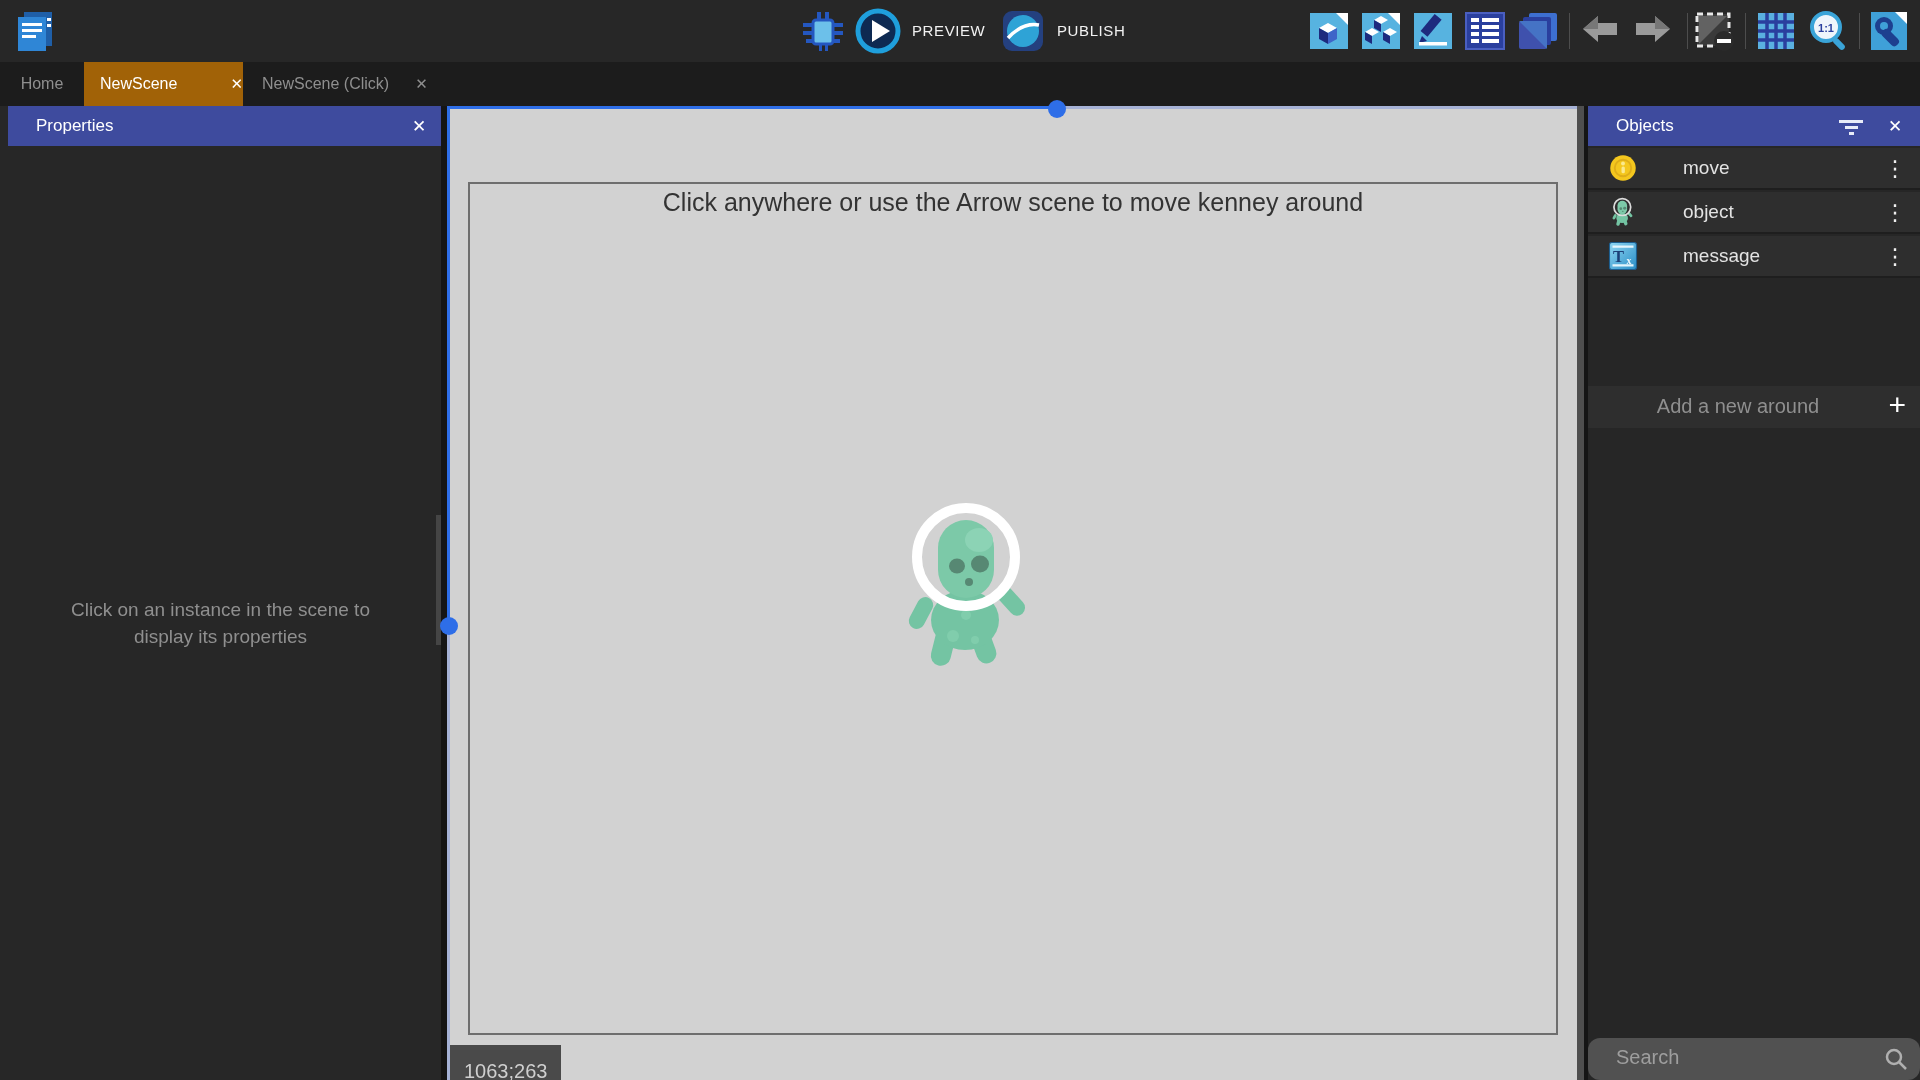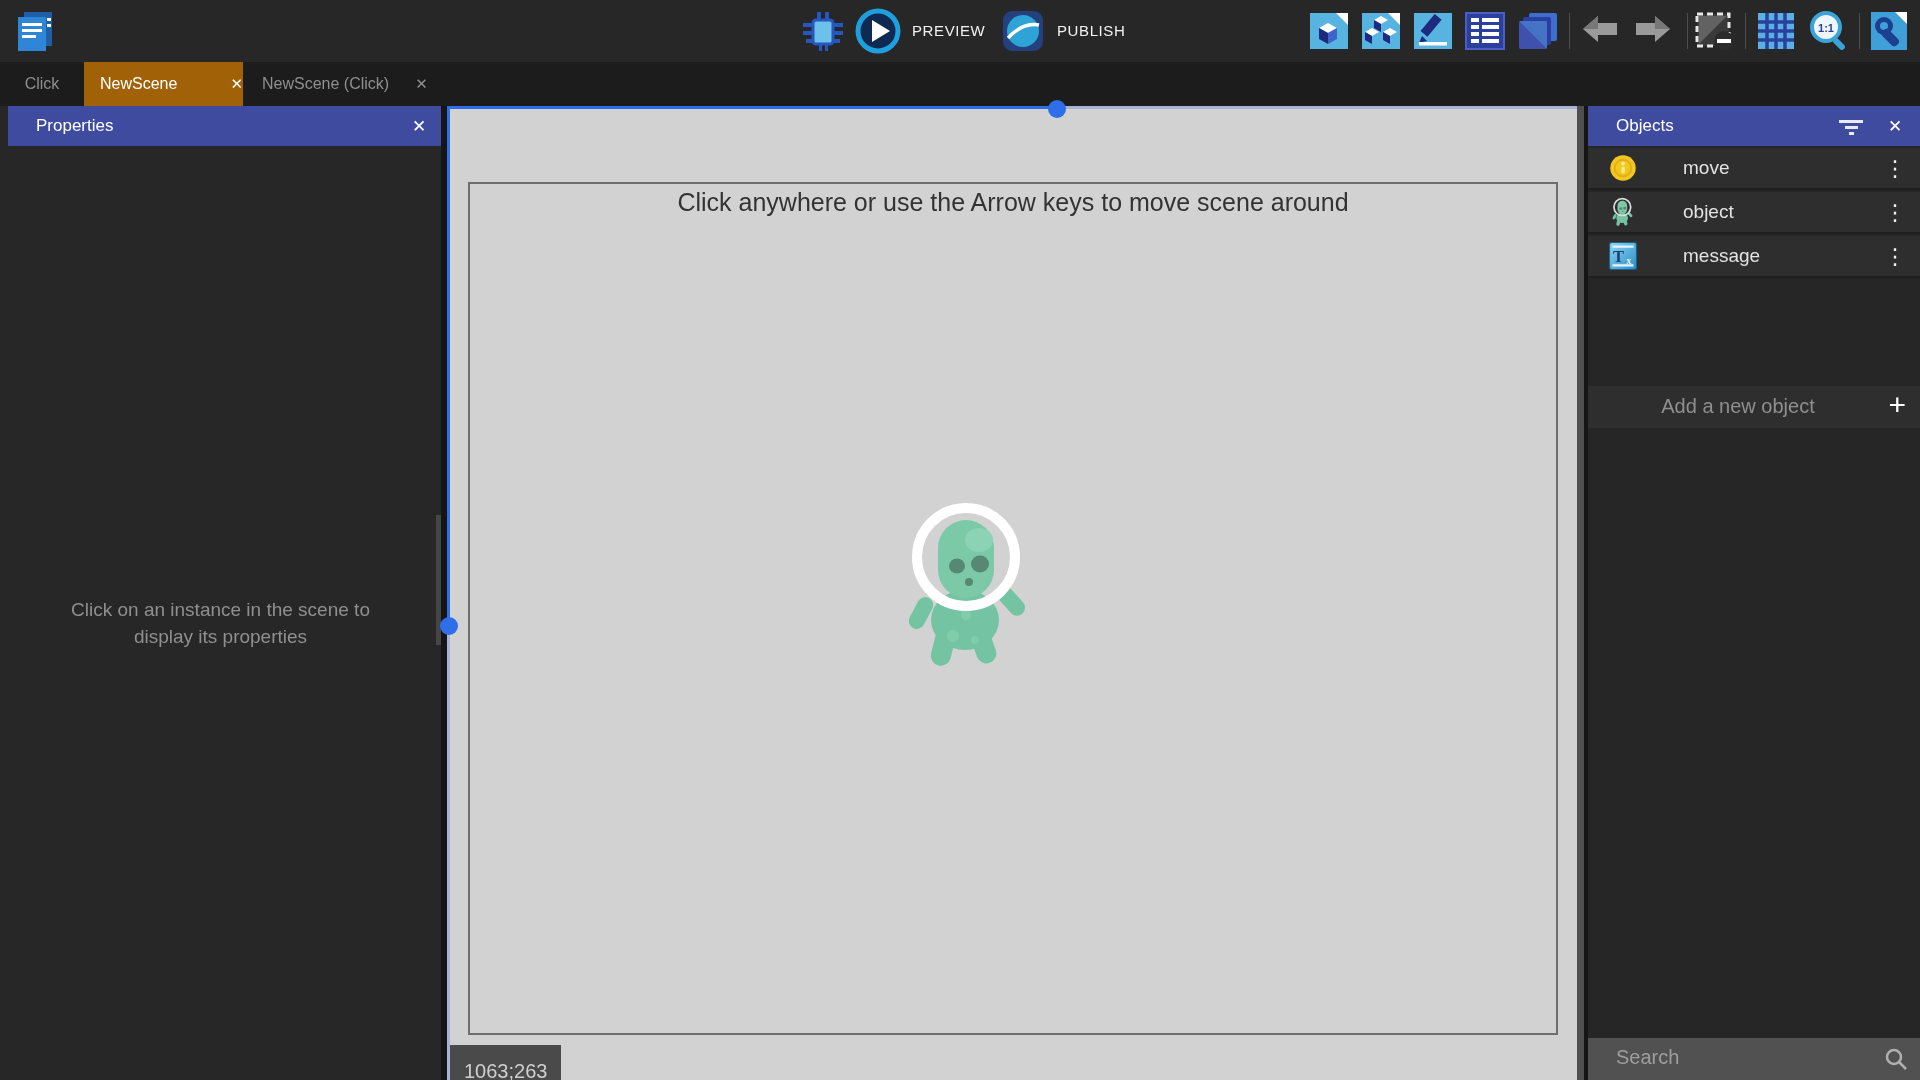--- a/index.html
+++ b/index.html
@@ -43,21 +43,21 @@
 
   
   .obj-panel { left:1588px; top:106px; width:332px; height:974px; background:#262626; }
   .obj-row { position:absolute; left:0; width:332px; height:42px; background:#2e2e2e; border-bottom:2px solid #1e1e1e; display:flex; align-items:center; }
   .obj-row-icon { width:30px; height:30px; margin-left:20px; flex:0 0 auto; }
   .obj-row-label { color:#e3e3e3; font-size:19px; margin-left:45px; }
   .obj-row-dots { position:absolute; right:14px; top:8px; color:#f0f0f0; font-size:22px; line-height:26px; }
   .obj-add-row { position:absolute; left:0; top:280px; width:332px; height:42px; background:#2e2e2e; }
   .obj-add-label { position:absolute; left:0; top:9px; width:300px; text-align:center; color:#8f8f8f; font-size:20px; }
   .obj-add-plus { position:absolute; right:14px; top:2px; color:#ffffff; font-size:30px; font-weight:300; }
-  .obj-search { position:absolute; left:0; top:932px; width:332px; height:42px; background:#515151; }
+  .obj-search { position:absolute; left:0; top:932px; width:332px; height:42px; background:#515151;border-radius:12px; }
   .obj-search-input { position:absolute; left:28px; top:8px; width:240px; background:transparent; border:none; outline:none; color:#dddddd; font-size:20px; font-family:"Liberation Sans",sans-serif; }
   .obj-search-input::placeholder { color:#9e9e9e; }
 
   .filter-icon span { display:block; background:#e8ecf8; height:3px; margin:3px auto 0; }
 </style>
 </head>
 <body>
 
 <div class="abs topbar">
 
@@ -177,21 +177,21 @@
     <rect x="5" y="4" width="36" height="38" fill="#3fa0d8"></rect>
     <polygon points="29,4 41,4 41,16" fill="#ffffff"></polygon>
     <circle cx="18" cy="18" r="9" fill="#1d3f8f"></circle>
     <circle cx="18" cy="18" r="4" fill="#3fa0d8"></circle>
     <rect x="20" y="20" width="9" height="20" rx="4" fill="#1d3f8f" transform="rotate(-45 24 30)"></rect>
   </svg>
 </div>
 
 <div class="abs tabbar">
   <div class="tab tab-inactive" style="left:0;width:84px;justify-content:center">
-    <span class="tab-label">Click</span>
+    <span class="tab-label">Home</span>
   </div>
   <div class="tab tab-active" style="left:84px;width:159px;padding-left:16px">
     <span class="tab-label">NewScene</span>
     <span class="tab-close">✕</span>
   </div>
   <div class="tab tab-inactive" style="left:246px;width:246px;padding-left:16px">
     <span class="tab-label">NewScene (Click)</span>
     <span class="tab-close">✕</span>
   </div>
 </div>
@@ -200,21 +200,21 @@
   <div class="panel-header">
     <span class="panel-title">Properties</span>
     <span class="panel-close" style="position:absolute;left:412px">✕</span>
   </div>
   <div class="abs props-placeholder" style="left:40px;top:490px">Click on an instance in the scene to display its properties</div>
   <div class="abs props-scroll-thumb" style="left:436px;top:409px"></div>
 </div>
 
 <div class="abs canvas">
   <div class="abs scene-rect" style="left:21px;top:76px"></div>
-  <div class="abs scene-text" style="left:21px;top:82px">Click anywhere or use the Arrow keys to move scene around</div>
+  <div class="abs scene-text" style="left:21px;top:82px">Click anywhere or use the Arrow scene to move kenney around</div>
 
   <svg class="abs" style="left:458px;top:392px" width="130" height="175" viewBox="0 0 130 175">
     <rect x="8" y="98" width="16" height="34" rx="8" fill="#74c4a3" transform="rotate(28 16 115)"></rect>
     <rect x="98" y="86" width="16" height="34" rx="8" fill="#74c4a3" transform="rotate(-42 106 103)"></rect>
     <rect x="28" y="130" width="20" height="38" rx="10" fill="#74c4a3" transform="rotate(14 38 149)"></rect>
     <rect x="68" y="126" width="20" height="40" rx="10" fill="#74c4a3" transform="rotate(-20 78 146)"></rect>
     <ellipse cx="60" cy="122" rx="34" ry="30" fill="#74c4a3"></ellipse>
     <circle cx="48" cy="138" r="6" fill="#80cdac"></circle>
     <circle cx="70" cy="142" r="4" fill="#80cdac"></circle>
     <circle cx="61" cy="117" r="5" fill="#80cdac"></circle>
@@ -288,21 +288,21 @@
       <rect x="6" y="6" width="28" height="3" fill="#e4f5fc"></rect>
       <rect x="6" y="31" width="28" height="3" fill="#e4f5fc"></rect>
       <text x="14" y="28" font-size="22" font-weight="bold" fill="#1c3f77" text-anchor="middle" font-family="Liberation Serif, serif">T</text>
       <text x="28" y="30" font-size="13" font-weight="bold" fill="#eef8fd" text-anchor="middle" font-family="Liberation Serif, serif">x</text>
     </svg>
     <span class="obj-row-label">message</span>
     <span class="obj-row-dots">⋮</span>
   </div>
 
   <div class="obj-add-row">
-    <span class="obj-add-label">Add a new object</span>
+    <span class="obj-add-label">Add a new around</span>
     <span class="obj-add-plus">+</span>
   </div>
 
   <div class="obj-search">
     <input class="obj-search-input" placeholder="Search" style="">
     <svg style="position:absolute;right:12px;top:9px" width="24" height="24" viewBox="0 0 24 24">
       <circle cx="10" cy="10" r="7" fill="none" stroke="#b0b0b0" stroke-width="2.5"></circle>
       <line x1="15" y1="15" x2="22" y2="22" stroke="#b0b0b0" stroke-width="2.5"></line>
     </svg>
   </div>

